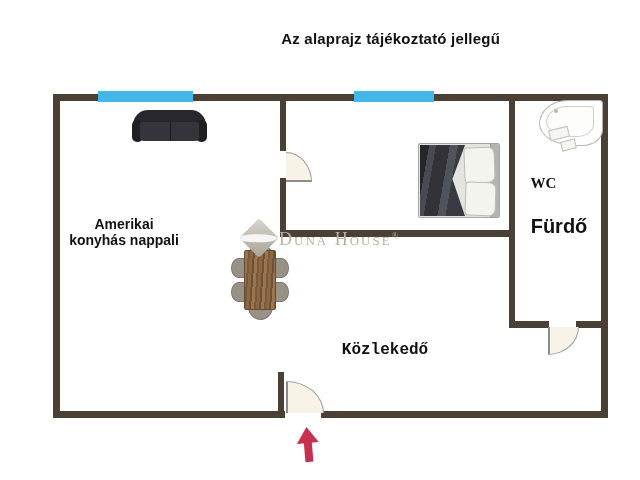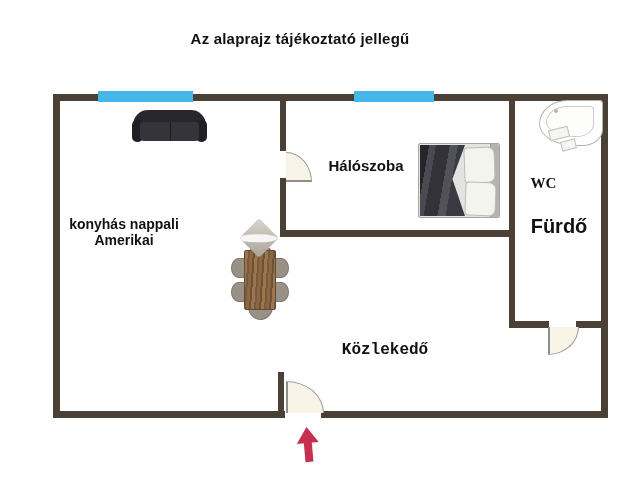--- a/index.html
+++ b/index.html
@@ -1,20 +1,20 @@
 <!DOCTYPE html>
 <html style="--wall: #4b4036; --window: #45b6e8; --door-fill: #f8f3e7; --arrow: #c7304f; --sofa: #28282c; --table-wood: #8a6844; --chair: #9a9186; --watermark-text: #b9b0a2; --label-text: #111111; --background: #ffffff;"><head>
 <meta charset="utf-8">
 <style>
   html,body{margin:0;padding:0;background:#fff;}
   .stage{position:relative;width:640px;height:480px;background:var(--background,#fff);
          font-family:"Liberation Sans",sans-serif;overflow:hidden;}
 
   
-  .title{position:absolute;left:100px;top:30px;width:400px;text-align:center;
+  .title{position:absolute;left:100px;top:30px;width:400px;text-align:right;
          font-size:15px;font-weight:bold;color:var(--label-text,#111);letter-spacing:.2px;}
   .room-label{position:absolute;font-weight:bold;color:var(--label-text,#111);text-align:center;}
   .lbl-living{left:40px;top:216px;width:168px;font-size:14px;line-height:16px;}
   .lbl-bedroom{left:301px;top:157px;width:130px;font-size:15px;}
   .lbl-wc{left:516px;top:175px;width:55px;font-size:15px;font-family:Liberation Serif, serif;}
   .lbl-bath{left:529px;top:215px;width:60px;font-size:20px;}
   .lbl-hall{left:330px;top:341px;width:110px;font-size:16px;font-family:Liberation Mono, monospace;}
 
   
   .wall{position:absolute;background:var(--wall,#4b4036);}
@@ -155,30 +155,32 @@
   </div>
 
   <div class="tub">
     <div class="tub-inner"></div>
     <div class="tub-drain"></div>
   </div>
   <div class="tub-step step-1"></div>
   <div class="tub-step step-2"></div>
 
   <div class="room-label lbl-living">
+    <div>Amerikai</div>
     <div>konyhás nappali</div>
-    <div>Amerikai</div>
   </div>
-  <div class="room-label lbl-bedroom">Hálószoba</div>
   <div class="room-label lbl-wc">WC</div>
   <div class="room-label lbl-bath">Fürdő</div>
   <div class="room-label lbl-hall">Közlekedő</div>
 
   <div class="wm-logo">
     <div class="wm-swoosh"></div>
+  </div>
+  <div class="wm-text">
+    <span>Duna House</span><span class="wm-reg">®</span>
   </div>
 
   <div class="arrow">
     <div class="arrow-head"></div>
     <div class="arrow-shaft"></div>
   </div>
 
 </div>
 
 </body></html>

